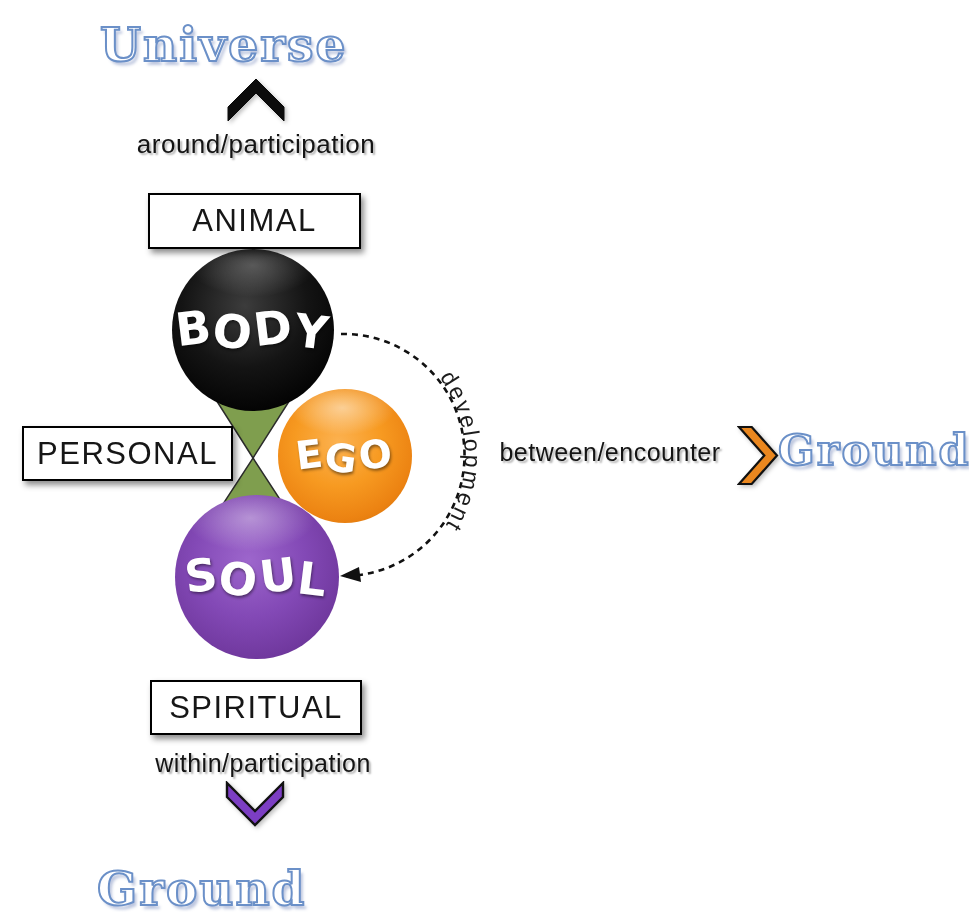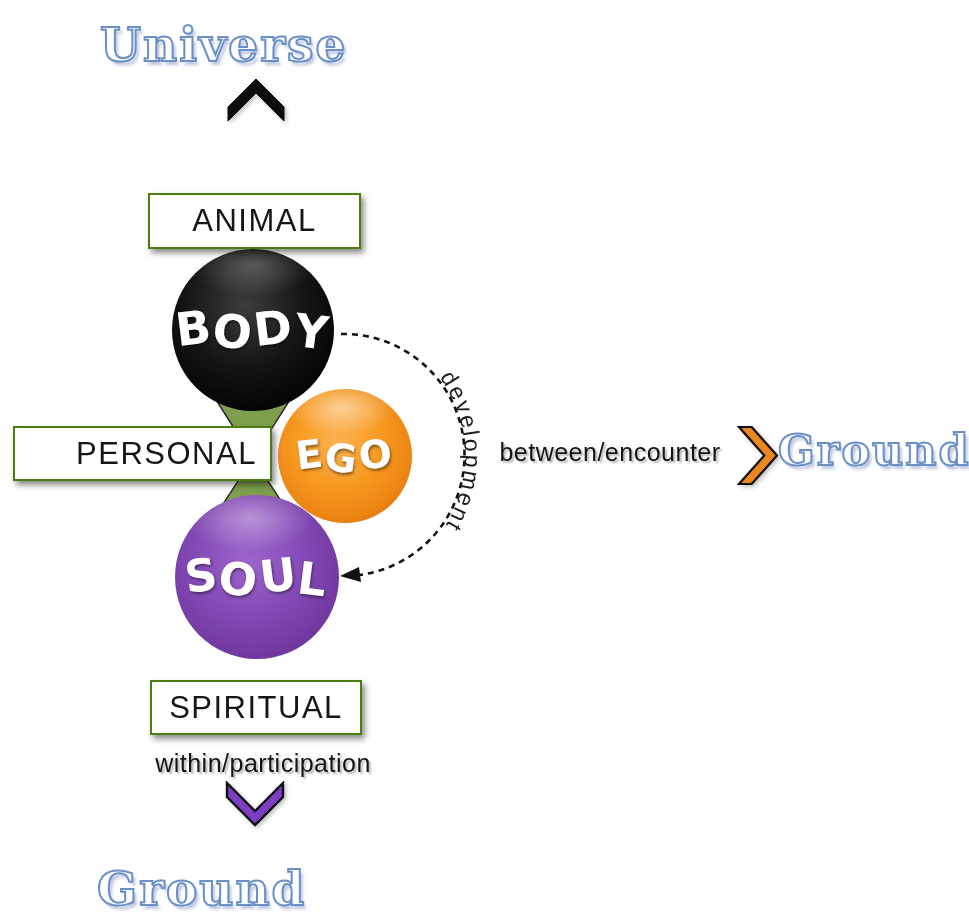--- a/index.html
+++ b/index.html
@@ -21,21 +21,21 @@
 
   
   .caption{
     color:#141414;text-align:center;z-index:4;
     text-shadow:2px 2px 2px rgba(0,0,0,0.30);
     letter-spacing:0.5px;
   }
 
   
   .level-box{
-    background:#ffffff;border:2px solid #4d7c0f;
+    background:#ffffff;border:2px solid #000000;
     box-shadow:3px 4px 6px rgba(0,0,0,0.45);
     display:flex;align-items:center;justify-content:center;
     font-size:31px;color:#161616;letter-spacing:1.5px;z-index:4;
     font-family:"Liberation Sans",sans-serif;
   }
 
   
   .sphere{
     border-radius:50%;display:flex;align-items:center;justify-content:center;
   }
@@ -89,38 +89,39 @@
       <textPath href="#devPath" startOffset="50%" text-anchor="middle">development</textPath>
     </text>
   </svg>
 
   <div class="abs deco-word deco-large" style="left:100px;top:18px;width:312px;">Universe</div>
 
   <svg class="abs chevron-svg" style="left:226px;top:75px;" width="60" height="48" viewBox="-2 -2 60 48">
     <polygon points="0,30 28,2 56,30 56,44 28,16 0,44" fill="#0c0c0c" stroke="#0c0c0c" stroke-width="1"></polygon>
   </svg>
 
+  <div class="abs caption" style="left:80px;top:129px;width:352px;font-size:26px;">around/participation</div>
 
   <div class="abs level-box" style="left:148px;top:193px;width:209px;height:52px;">
     <span>ANIMAL</span>
   </div>
 
   <div class="abs sphere sphere-body" style="left:172px;top:249px;width:162px;height:162px;">
     <span class="sphere-label lbl-body"><span style="display: inline-block; transform: rotate(-7deg) translateY(-2px);">B</span><span style="display: inline-block; transform: rotate(7deg) translateY(2px);">O</span><span style="display: inline-block; transform: rotate(-7deg) translateY(-2px);">D</span><span style="display: inline-block; transform: rotate(7deg) translateY(2px);">Y</span></span>
   </div>
 
   <div class="abs sphere sphere-ego" style="left:278px;top:389px;width:134px;height:134px;">
     <span class="sphere-label lbl-ego"><span style="display: inline-block; transform: rotate(-7deg) translateY(-2px);">E</span><span style="display: inline-block; transform: rotate(7deg) translateY(2px);">G</span><span style="display: inline-block; transform: rotate(-7deg) translateY(-2px);">O</span></span>
   </div>
 
   <div class="abs sphere sphere-soul" style="left:175px;top:495px;width:164px;height:164px;">
     <span class="sphere-label lbl-soul"><span style="display: inline-block; transform: rotate(-7deg) translateY(-2px);">S</span><span style="display: inline-block; transform: rotate(7deg) translateY(2px);">O</span><span style="display: inline-block; transform: rotate(-7deg) translateY(-2px);">U</span><span style="display: inline-block; transform: rotate(7deg) translateY(2px);">L</span></span>
   </div>
 
-  <div class="abs level-box" style="left:13px;top:426px;width:207px;height:51px;padding-left:48px;">
+  <div class="abs level-box" style="left:22px;top:426px;width:207px;height:51px;">
     <span>PERSONAL</span>
   </div>
 
   <div class="abs caption" style="left:490px;top:438px;width:240px;font-size:25px;">between/encounter</div>
 
   <svg class="abs chevron-svg" style="left:737px;top:425px;" width="42" height="61" viewBox="-2 -2 42 61">
     <polygon points="12.7,0 38,28.5 12.7,57 0,57 25.3,28.5 0,0" fill="#ea871f" stroke="#111111" stroke-width="2.2" stroke-linejoin="miter"></polygon>
   </svg>
 
   <div class="abs deco-word" style="left:778px;top:424px;width:186px;font-size:43px;line-height:52px;">Ground</div>

